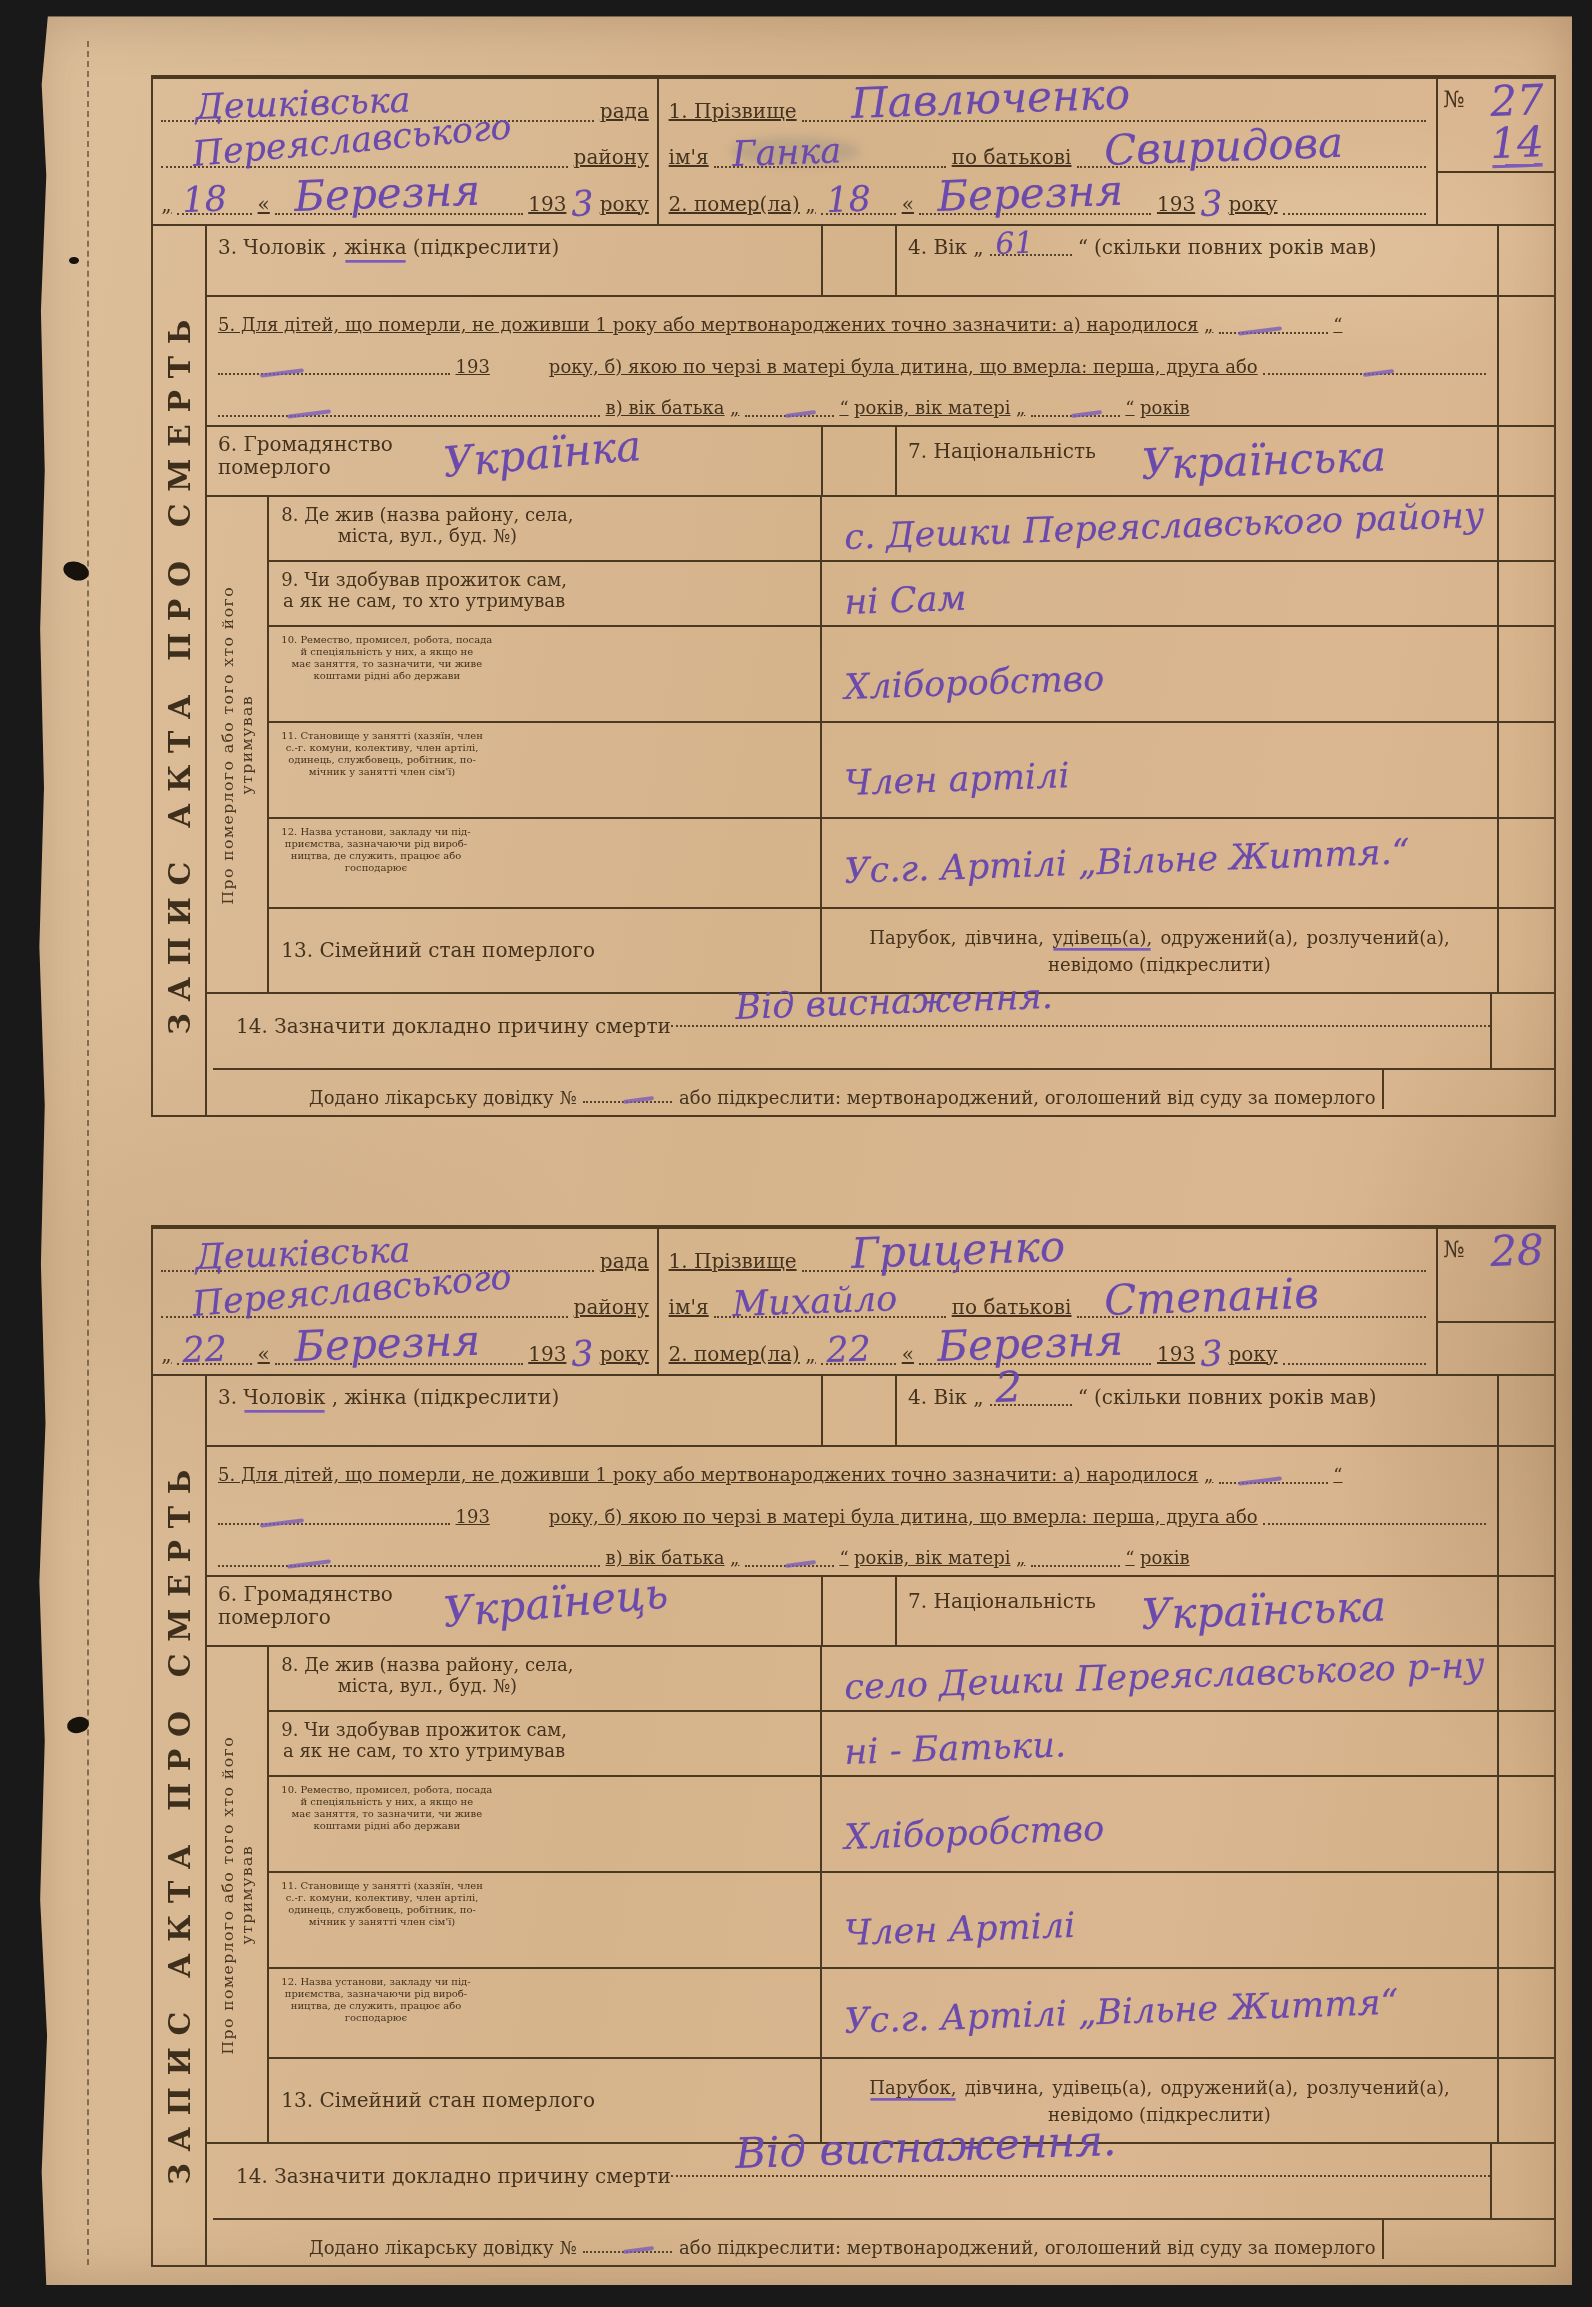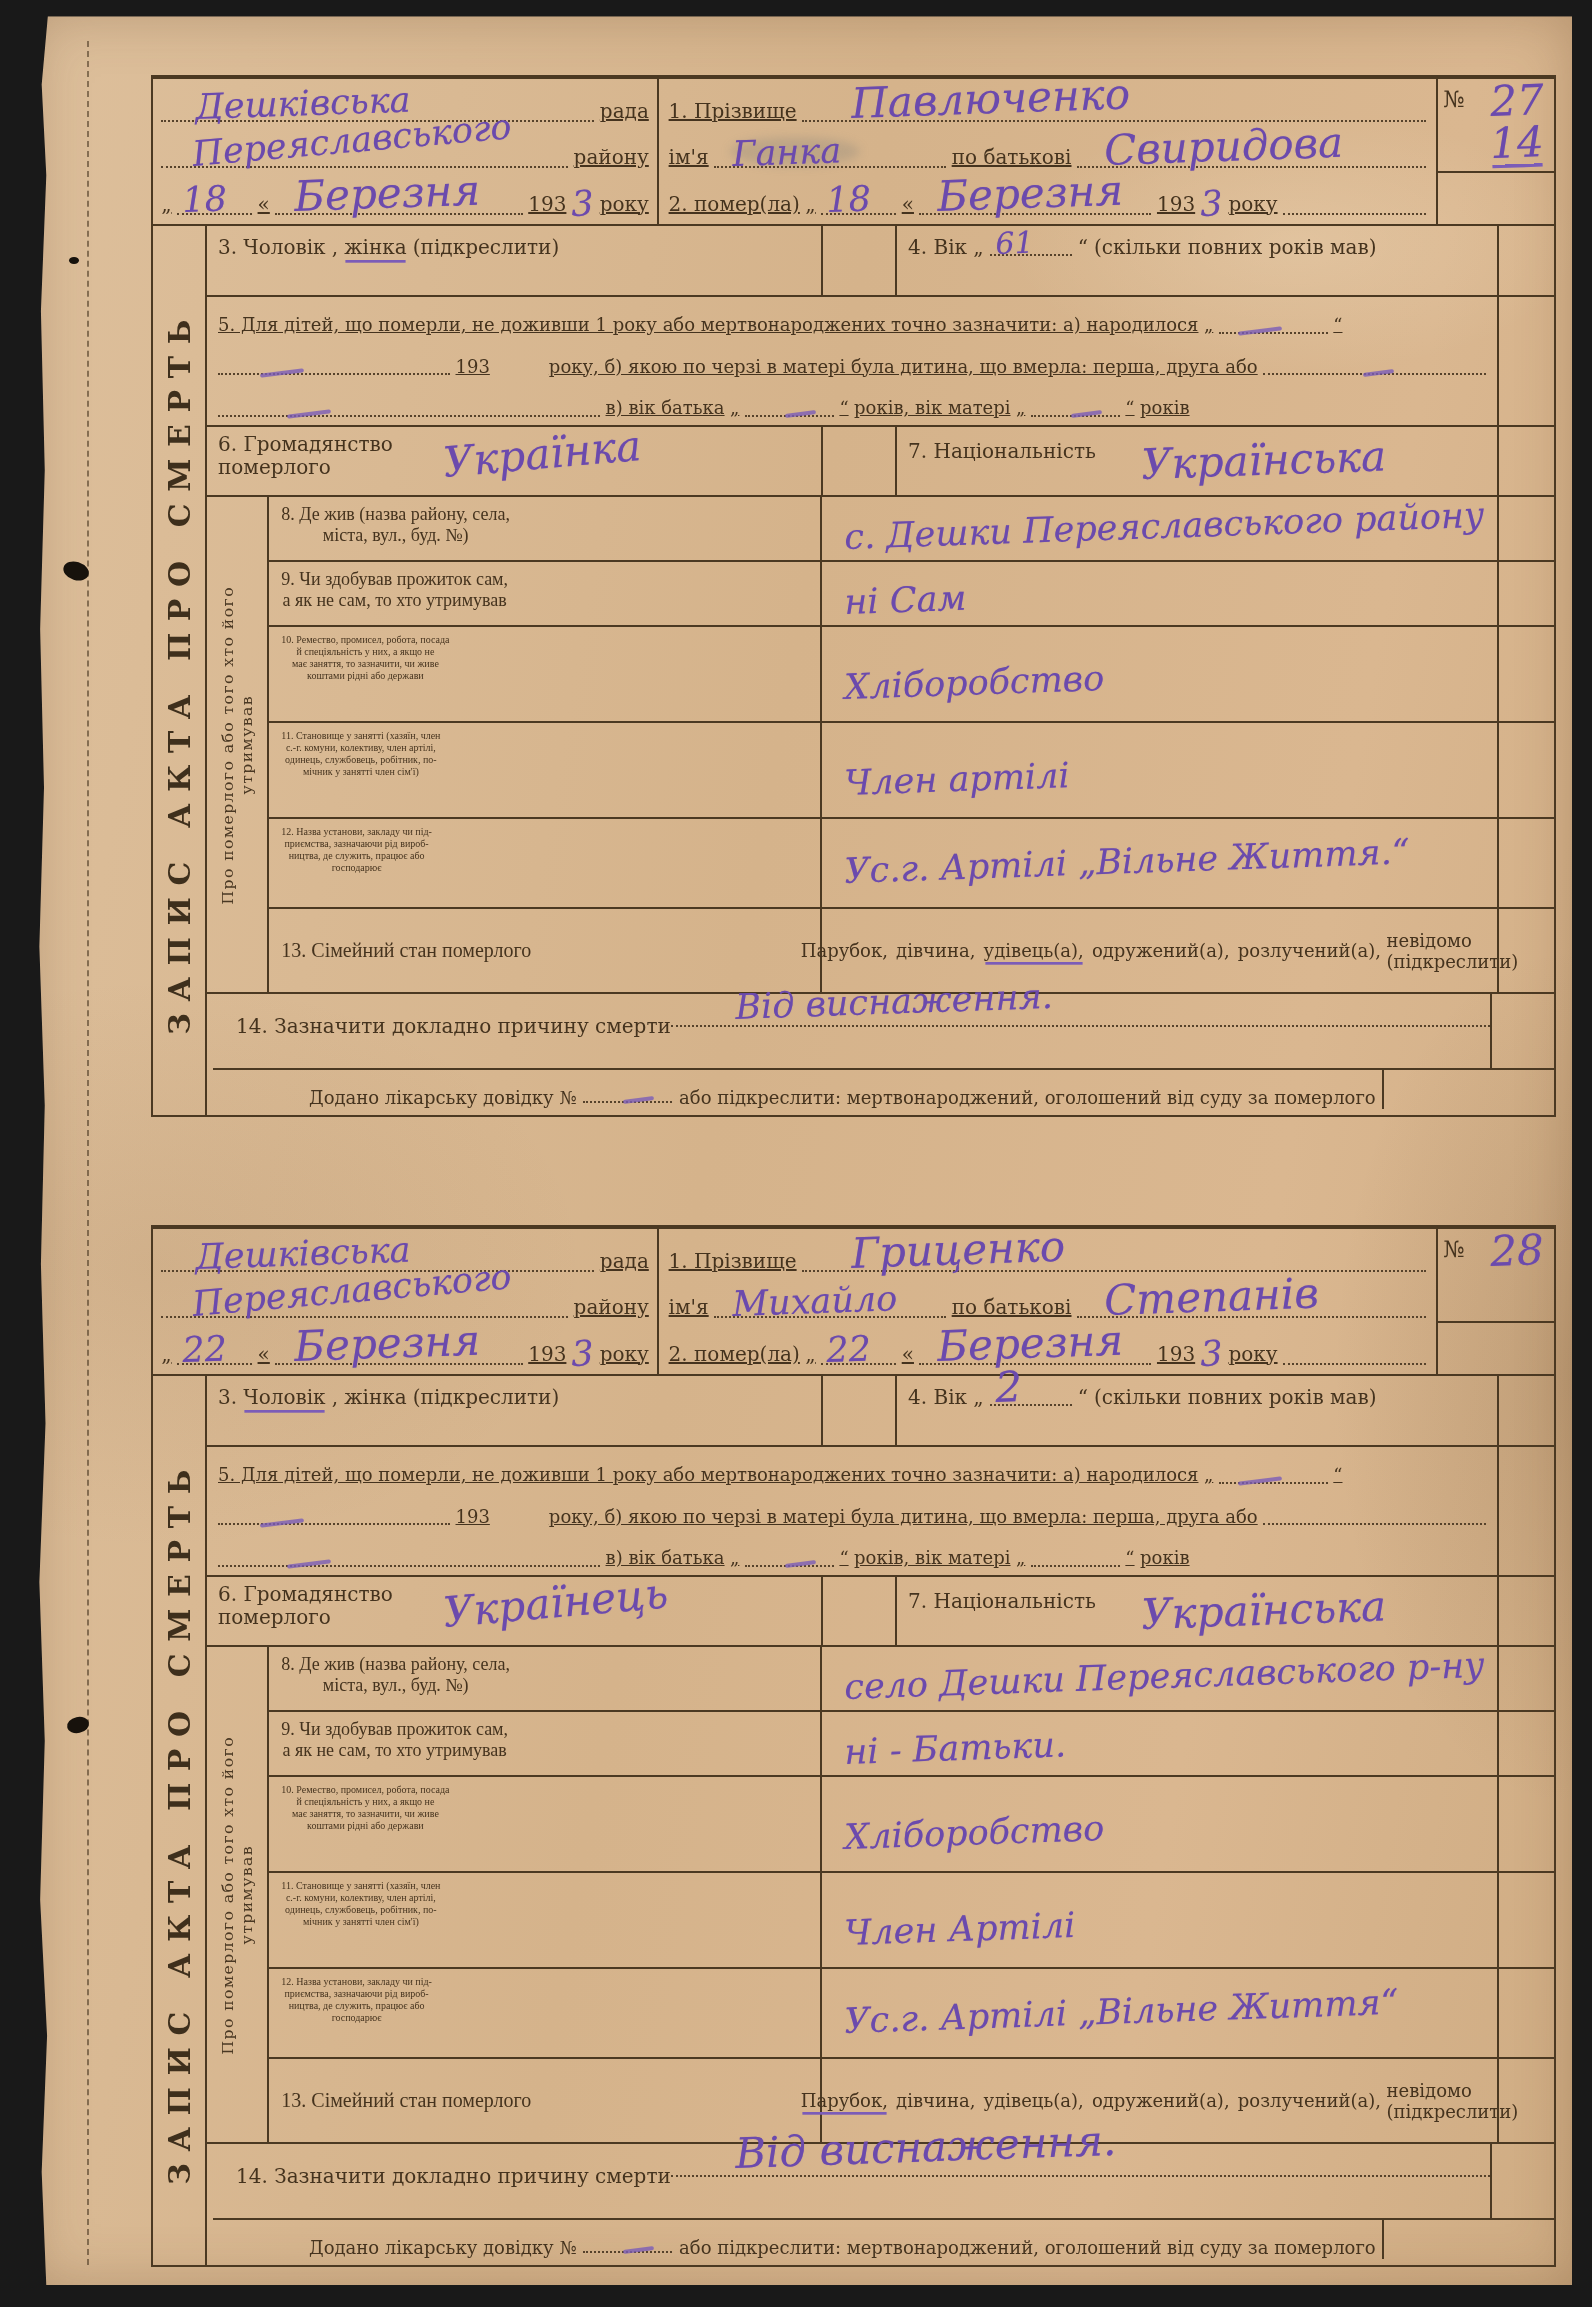--- a/index.html
+++ b/index.html
@@ -64,25 +64,25 @@
 
   .c6{flex:0 0 614px;display:flex;padding:5.5px 11px;gap:20px;box-sizing:border-box;}
   .c7{flex:1;display:flex;padding:5.5px 11px;gap:16px;box-sizing:border-box;min-width:0;}
   .lblcol{display:flex;flex-direction:column;}
 
   .fblock{display:flex;border-bottom:2px solid #4b3922;}
   .vsub{flex:0 0 60px;border-right:2px solid #4b3922;display:flex;align-items:center;justify-content:center;}
   .vsub span{writing-mode:vertical-rl;transform:rotate(180deg);font-size:15.7px;color:#4a3823;white-space:nowrap;letter-spacing:1.4px;}
   .fbrows{flex:1;display:flex;flex-direction:column;min-width:0;}
   .fbrows .frow:last-child{border-bottom:none;}
-  .blabel{flex:0 0 553px;border-right:2px solid #4b3922;padding:6.8px 12.3px;box-sizing:border-box;display:flex;font-family:Liberation Serif, serif;}
+  .blabel{flex:0 0 553px;border-right:2px solid #4b3922;padding:6.8px 12.3px;box-sizing:border-box;display:flex;}
   .bval{flex:1;position:relative;min-width:0;}
   .bval .hw{position:absolute;left:23px;bottom:5.5px;}
 
-  .opts{flex:1;display:flex;flex-direction:row;justify-content:center;align-items:center;gap:5.5px;min-width:0;}
+  .opts{flex:1;display:flex;flex-direction:column;justify-content:center;align-items:center;gap:5.5px;min-width:0;}
   .optline{display:flex;gap:8.2px;}
 
   .r14{align-items:center;padding:0 6.8px 0 23px;margin-left:6px;}
   .noter{align-items:flex-end;padding:0 6.8px 6.8px 102px;gap:6.8px;}
 
   
   .p{color:#45331e;line-height:1.18;}
   .p22{font-size:10px;}.p26{font-size:18px;}.p28{font-size:20px;}.p30{font-size:22.5px;}
   .mb{margin-bottom:5.5px;text-decoration:underline;}
   .ctr{text-align:center;}

